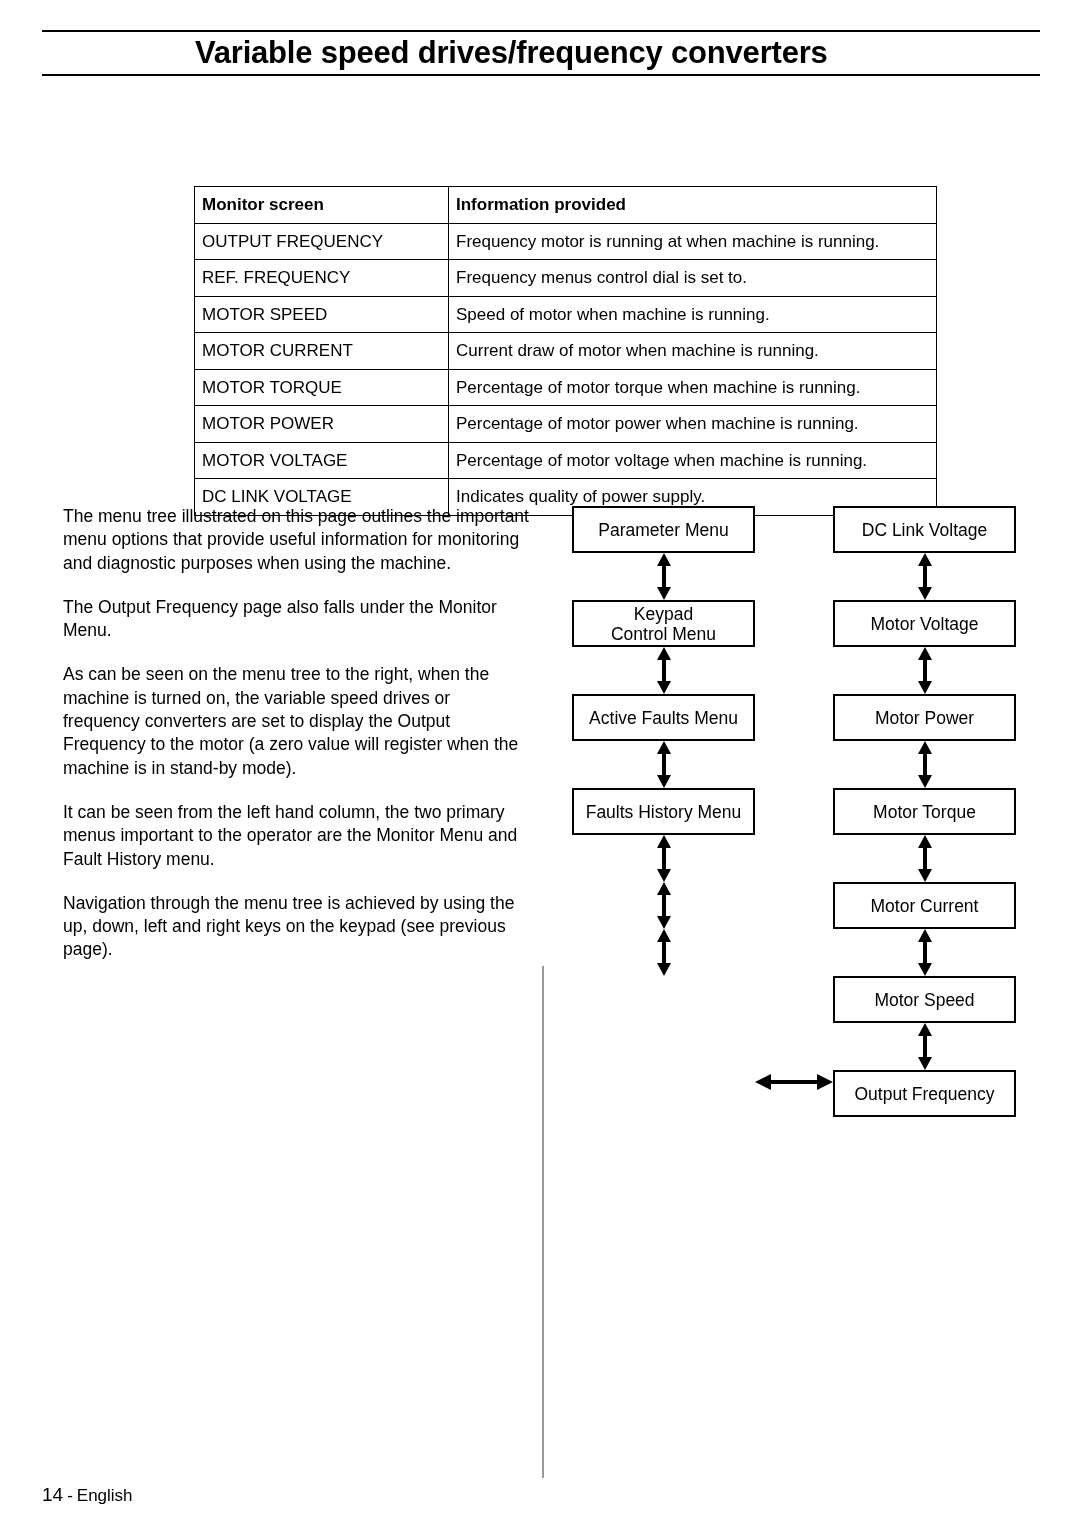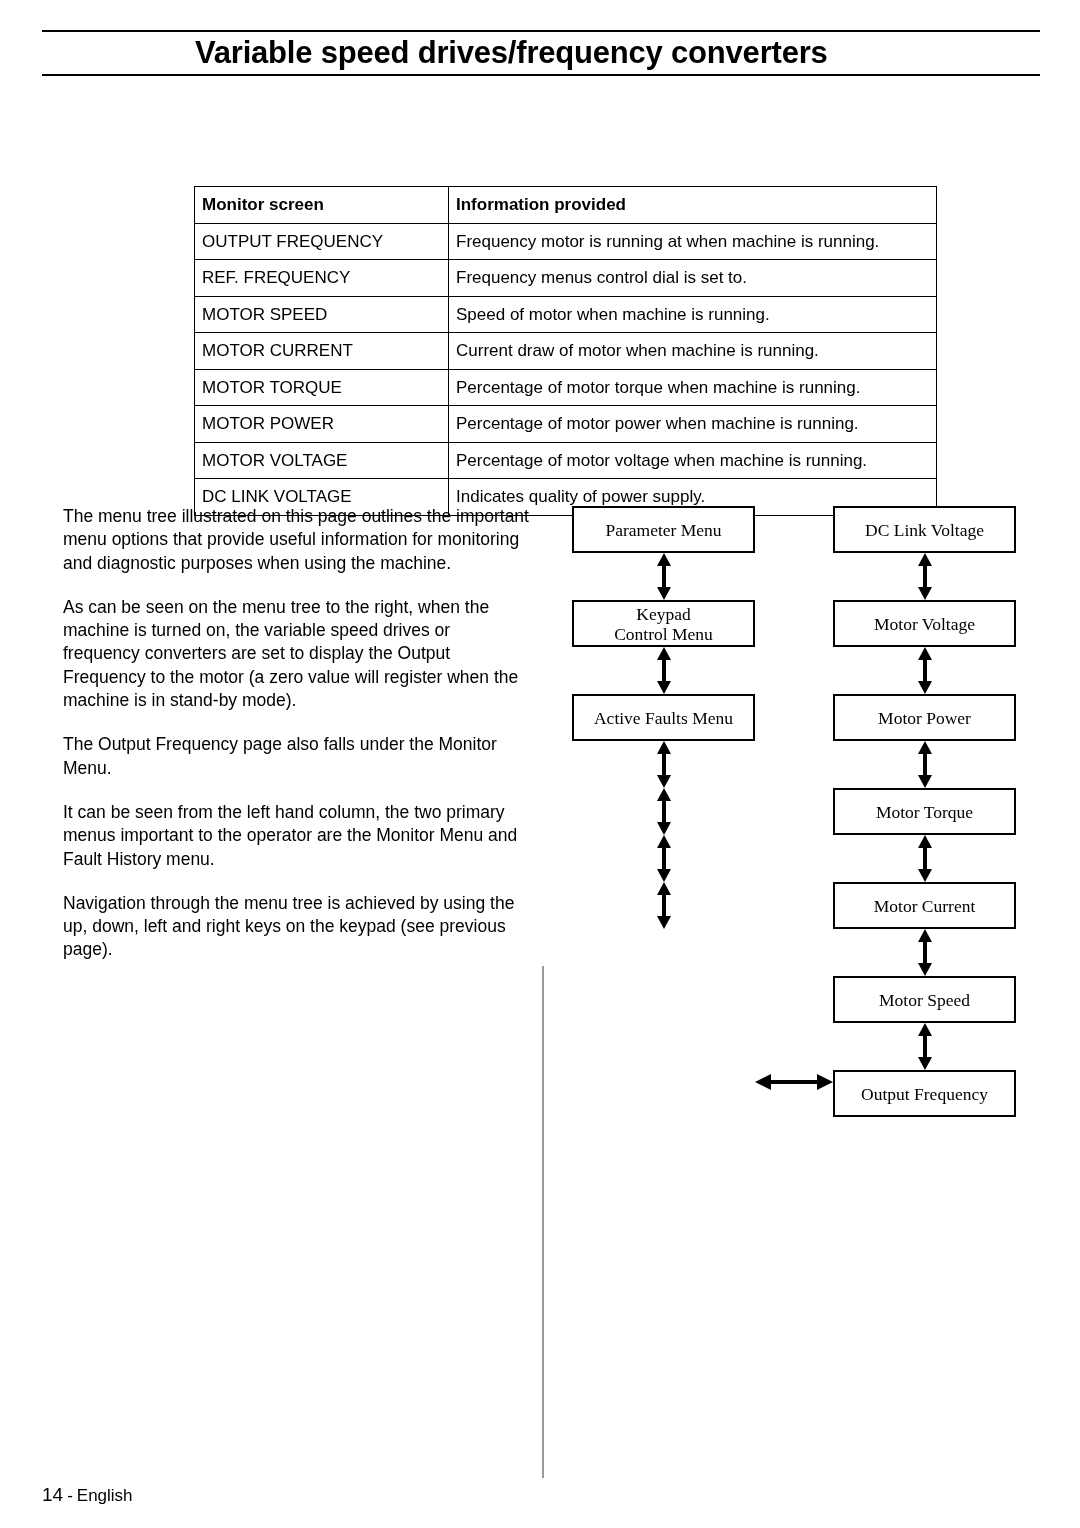--- a/index.html
+++ b/index.html
@@ -97,21 +97,20 @@
   }
 
   
   #menu-tree {
     position: absolute;
     left: 0;
     top: 0;
     width: 1080px;
     height: 1292px;
     pointer-events: none;
-    font-family: Liberation Serif, serif;
   }
   .tree-col {
     position: absolute;
     width: 183px;
     pointer-events: auto;
   }
   #tree-col-left  { left: 572px; top: 506px; }
   #tree-col-right { left: 833px; top: 506px; }
 
   .tree-box {
@@ -200,22 +199,22 @@
     </tr>
     <tr>
       <td class="col-a">DC LINK VOLTAGE</td>
       <td class="col-b">Indicates quality of power supply.</td>
     </tr>
   </tbody>
 </table>
 
 <div id="body-copy">
   <p>The menu tree illustrated on this page outlines the important menu options that provide useful information for monitoring and diagnostic purposes when using the machine.</p>
+  <p>The Output Frequency page also falls under the Monitor Menu.</p>
   <p>As can be seen on the menu tree to the right, when the machine is turned on, the variable speed drives or frequency converters are set to display the Output Frequency to the motor (a zero value will register when the machine is in stand-by mode).</p>
-  <p>The Output Frequency page also falls under the Monitor Menu.</p>
   <p>It can be seen from the left hand column, the two primary menus important to the operator are the Monitor Menu and Fault History menu.</p>
   <p>Navigation through the menu tree is achieved by using the up, down, left and right keys on the keypad (see previous page).</p>
 </div>
 
 <div id="column-divider"></div>
 
 <div id="menu-tree">
 
   <div class="tree-col" id="tree-col-left">
 
@@ -246,20 +245,23 @@
       <span class="label">Active Faults Menu</span>
     </div>
     <div class="tree-gap">
       <svg class="arrow-v" width="22" height="47" viewBox="0 0 22 47">
         <line x1="11" y1="8" x2="11" y2="39" stroke="#000" stroke-width="4"></line>
         <polygon points="11,0 4,13 18,13" fill="#000"></polygon>
         <polygon points="11,47 4,34 18,34" fill="#000"></polygon>
       </svg>
     </div>
 
+    <div class="tree-box">
+      <span class="label">Faults History Menu</span>
+    </div>
     <div class="tree-gap">
       <svg class="arrow-v" width="22" height="47" viewBox="0 0 22 47">
         <line x1="11" y1="8" x2="11" y2="39" stroke="#000" stroke-width="4"></line>
         <polygon points="11,0 4,13 18,13" fill="#000"></polygon>
         <polygon points="11,47 4,34 18,34" fill="#000"></polygon>
       </svg>
     </div>
 
     <div class="tree-gap">
       <svg class="arrow-v" width="22" height="47" viewBox="0 0 22 47">

